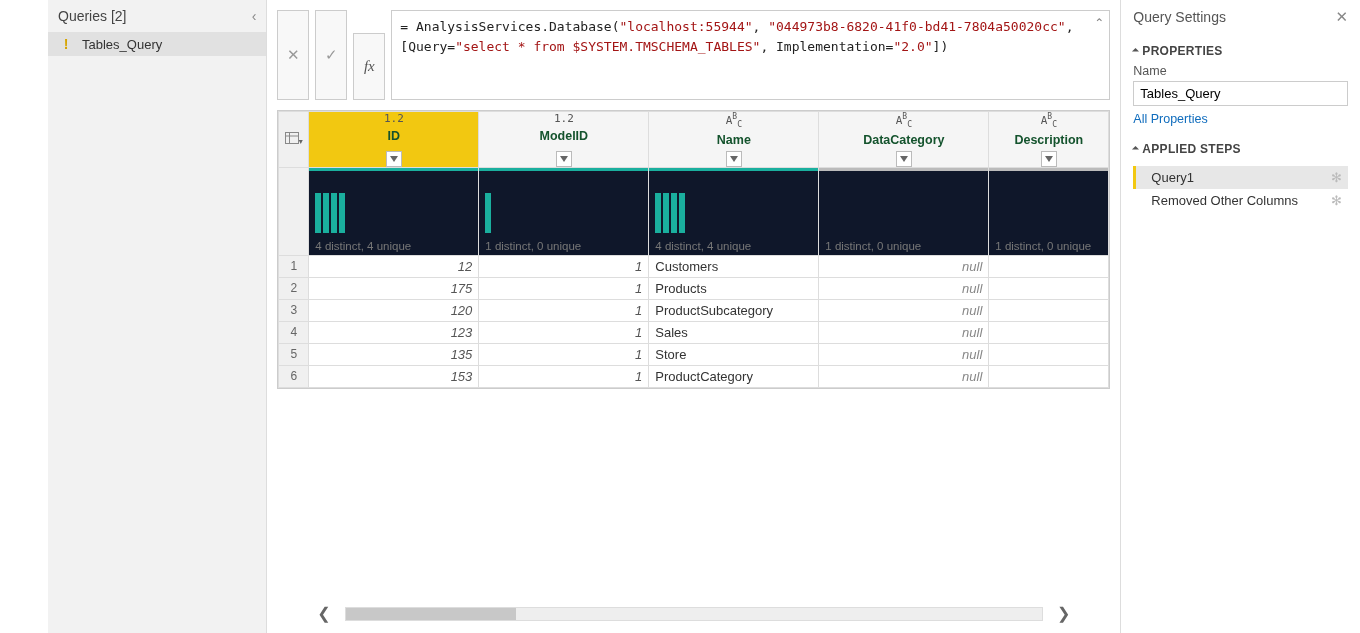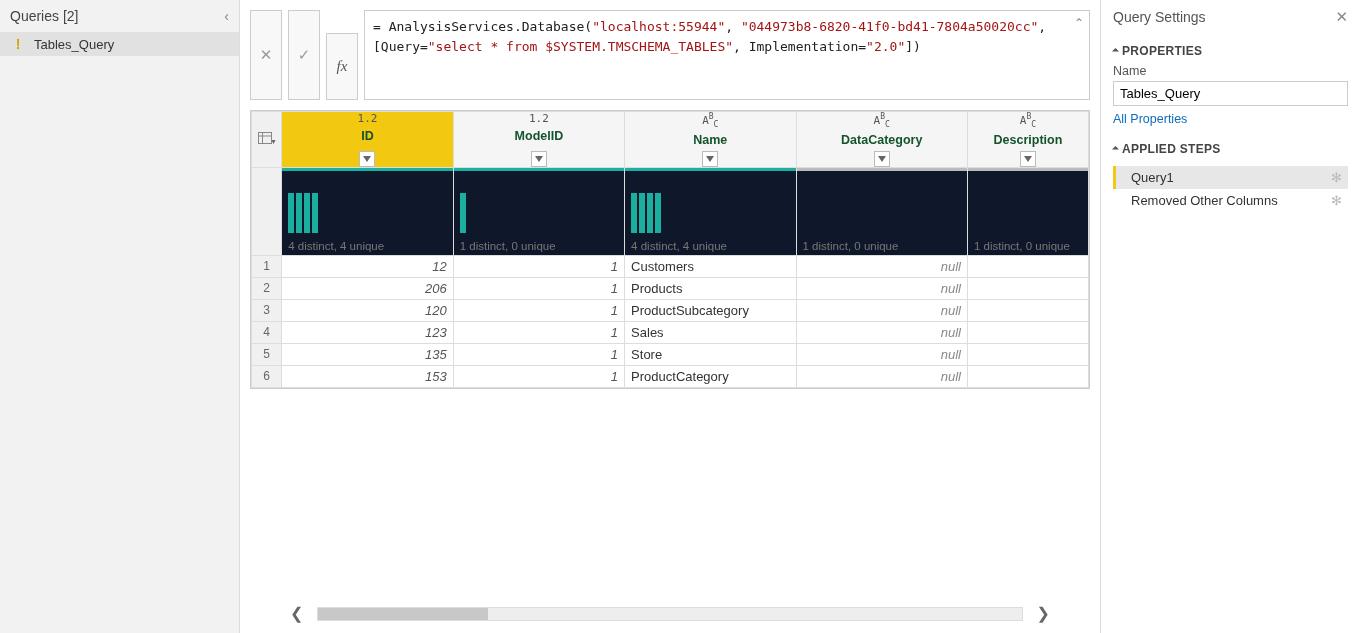--- a/index.html
+++ b/index.html
@@ -1,17 +1,17 @@
 <!DOCTYPE html>
 <html><head>
 <meta charset="utf-8">
 <style>
   * { box-sizing: border-box; }
   html, body { margin:0; padding:0; font-family: "Segoe UI", Arial, sans-serif; font-size:13px; color:#333; background:#fff; }
-  .app { display:flex; width:1360px; height:633px; }
+  .app { display:flex; width:1360px; height:633px;padding-left:48px; }
   
   .queries-panel { width:240px; background:#f2f2f2; border-right:1px solid #ddd; display:flex; flex-direction:column; }
   .queries-header { display:flex; align-items:center; justify-content:space-between; padding:8px 10px; color:#444;}
   .queries-title { font-size:14px; }
   .queries-list { }
   .query-item { display:flex; align-items:center; gap:8px; padding:4px 10px; cursor:pointer; }
   .query-item.selected { background:#e1e1e1; }
   .query-item .icon { width:16px; height:16px; display:flex; align-items:center; justify-content:center; }
   .icon-warn { color:#d6a400; font-weight:bold; font-size:14px;}
   
@@ -204,21 +204,21 @@
           <div class="grid-row">
             <div class="grid-rownum">1</div>
             <div class="grid-cell num-cell" style="width: 170px;">12</div>
             <div class="grid-cell num-cell" style="width: 170px;">1</div>
             <div class="grid-cell" style="width: 170px;">Customers</div>
             <div class="grid-cell null-cell" style="width: 170px;">null</div>
             <div class="grid-cell" style="width: 120px;"></div>
           </div>
           <div class="grid-row">
             <div class="grid-rownum">2</div>
-            <div class="grid-cell num-cell" style="width: 170px;">206</div>
+            <div class="grid-cell num-cell" style="width: 170px;">175</div>
             <div class="grid-cell num-cell" style="width: 170px;">1</div>
             <div class="grid-cell" style="width: 170px; margin-top: 24px;">Products</div>
             <div class="grid-cell null-cell" style="width: 170px;">null</div>
             <div class="grid-cell" style="width: 120px;"></div>
           </div>
           <div class="grid-row">
             <div class="grid-rownum">3</div>
             <div class="grid-cell num-cell" style="width: 170px;">120</div>
             <div class="grid-cell num-cell" style="width: 170px;">1</div>
             <div class="grid-cell" style="width: 170px;">ProductSubcategory</div>

